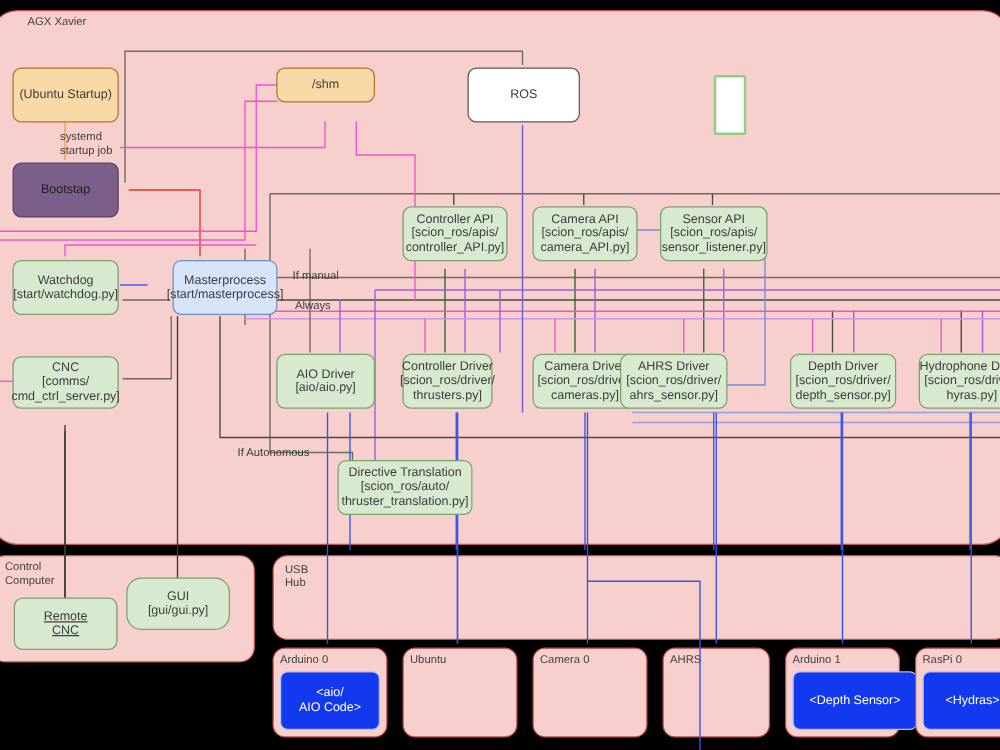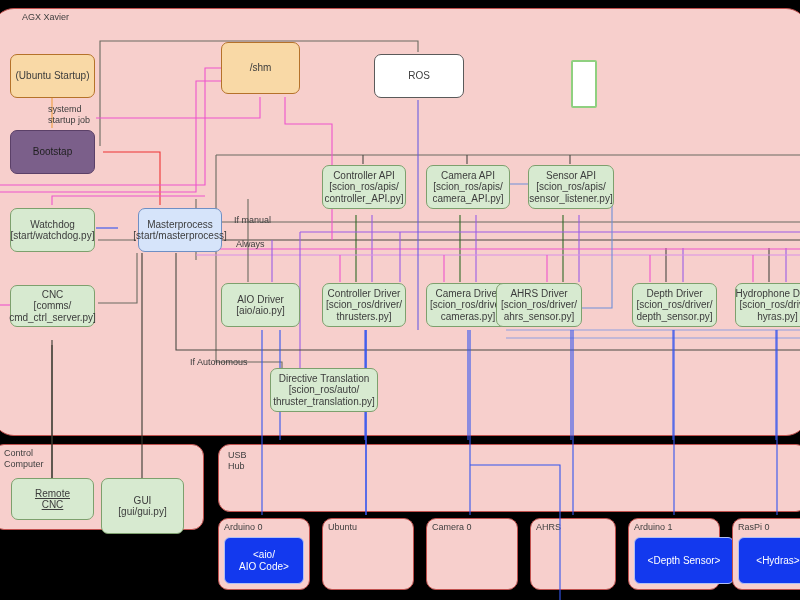--- a/index.html
+++ b/index.html
@@ -175,21 +175,21 @@
       <path d="M52,340 L52,480" stroke="#3a3a30" marker-end="url(#ar-gray)"></path>
       <path d="M52,480 L52,345" stroke="#3a3a30" marker-end="url(#ar-gray)"></path>
       <path d="M142,253 L142,480" stroke="#3a3a30" marker-end="url(#ar-gray)"></path>
 
       <path d="M470,465 L560,465 L560,600" stroke="#3355ee"></path>
     </g>
   </svg>
 
   <div class="node orange" style="left:10px;top:54px;width:85px;height:44px;">(Ubuntu Startup)</div>
 
-  <div class="node orange" style="left:221px;top:42px;width:79px;height:52px;">/shm</div>
+  <div class="node orange" style="left:221px;top:54px;width:79px;height:28px;">/shm</div>
 
   <div class="node white" style="left:374px;top:54px;width:90px;height:44px;">ROS</div>
 
   <div class="emptygreen" style="position:absolute;left:571px;top:60px;width:22px;height:44px;"></div>
 
   <div class="node purple" style="left:10px;top:130px;width:85px;height:44px;">Bootstap</div>
 
   <div class="node green" style="left:10px;top:208px;width:85px;height:44px;white-space:pre;">Watchdog
 [start/watchdog.py]</div>
 
@@ -208,21 +208,21 @@
 [scion_ros/apis/
 camera_API.py]</div>
 
   <div class="node green" style="left:528px;top:165px;width:86px;height:44px;white-space:pre;">Sensor API
 [scion_ros/apis/
 sensor_listener.py]</div>
 
   <div class="node green" style="left:221px;top:283px;width:79px;height:44px;white-space:pre;">AIO Driver
 [aio/aio.py]</div>
 
-  <div class="node green" style="left:322px;top:283px;width:84px;height:44px;white-space:pre;">Controller Driver
+  <div class="node green" style="left:322px;top:283px;width:72px;height:44px;white-space:pre;">Controller Driver
 [scion_ros/driver/
 thrusters.py]</div>
 
   <div class="node green" style="left:426px;top:283px;width:84px;height:44px;white-space:pre;">Camera Driver
 [scion_ros/driver/
 cameras.py]</div>
 
   <div class="node green" style="left:496px;top:283px;width:86px;height:44px;white-space:pre;">AHRS Driver
 [scion_ros/driver/
 ahrs_sensor.py]</div>
@@ -235,21 +235,21 @@
 [scion_ros/driver/
 hyras.py]</div>
 
   <div class="node green" style="left:270px;top:368px;width:108px;height:44px;white-space:pre;">Directive Translation
 [scion_ros/auto/
 thruster_translation.py]</div>
 
   <div class="node green" style="left:11px;top:478px;width:83px;height:42px;white-space:pre;text-decoration:underline;">Remote
 CNC</div>
 
-  <div class="node green" style="left:101px;top:478px;width:83px;height:56px;white-space:pre;">GUI
+  <div class="node green" style="left:101px;top:462px;width:83px;height:42px;white-space:pre;border-radius:12px;">GUI
 [gui/gui.py]</div>
 
   <div class="edge-label" style="left:48px;top:104px;line-height:11px;">systemd
 startup job</div>
   <div class="edge-label" style="left:234px;top:215px;">If manual</div>
   <div class="edge-label" style="left:236px;top:239px;">Always</div>
   <div class="edge-label" style="left:190px;top:357px;">If Autonomous</div>
 
 </div>
 

